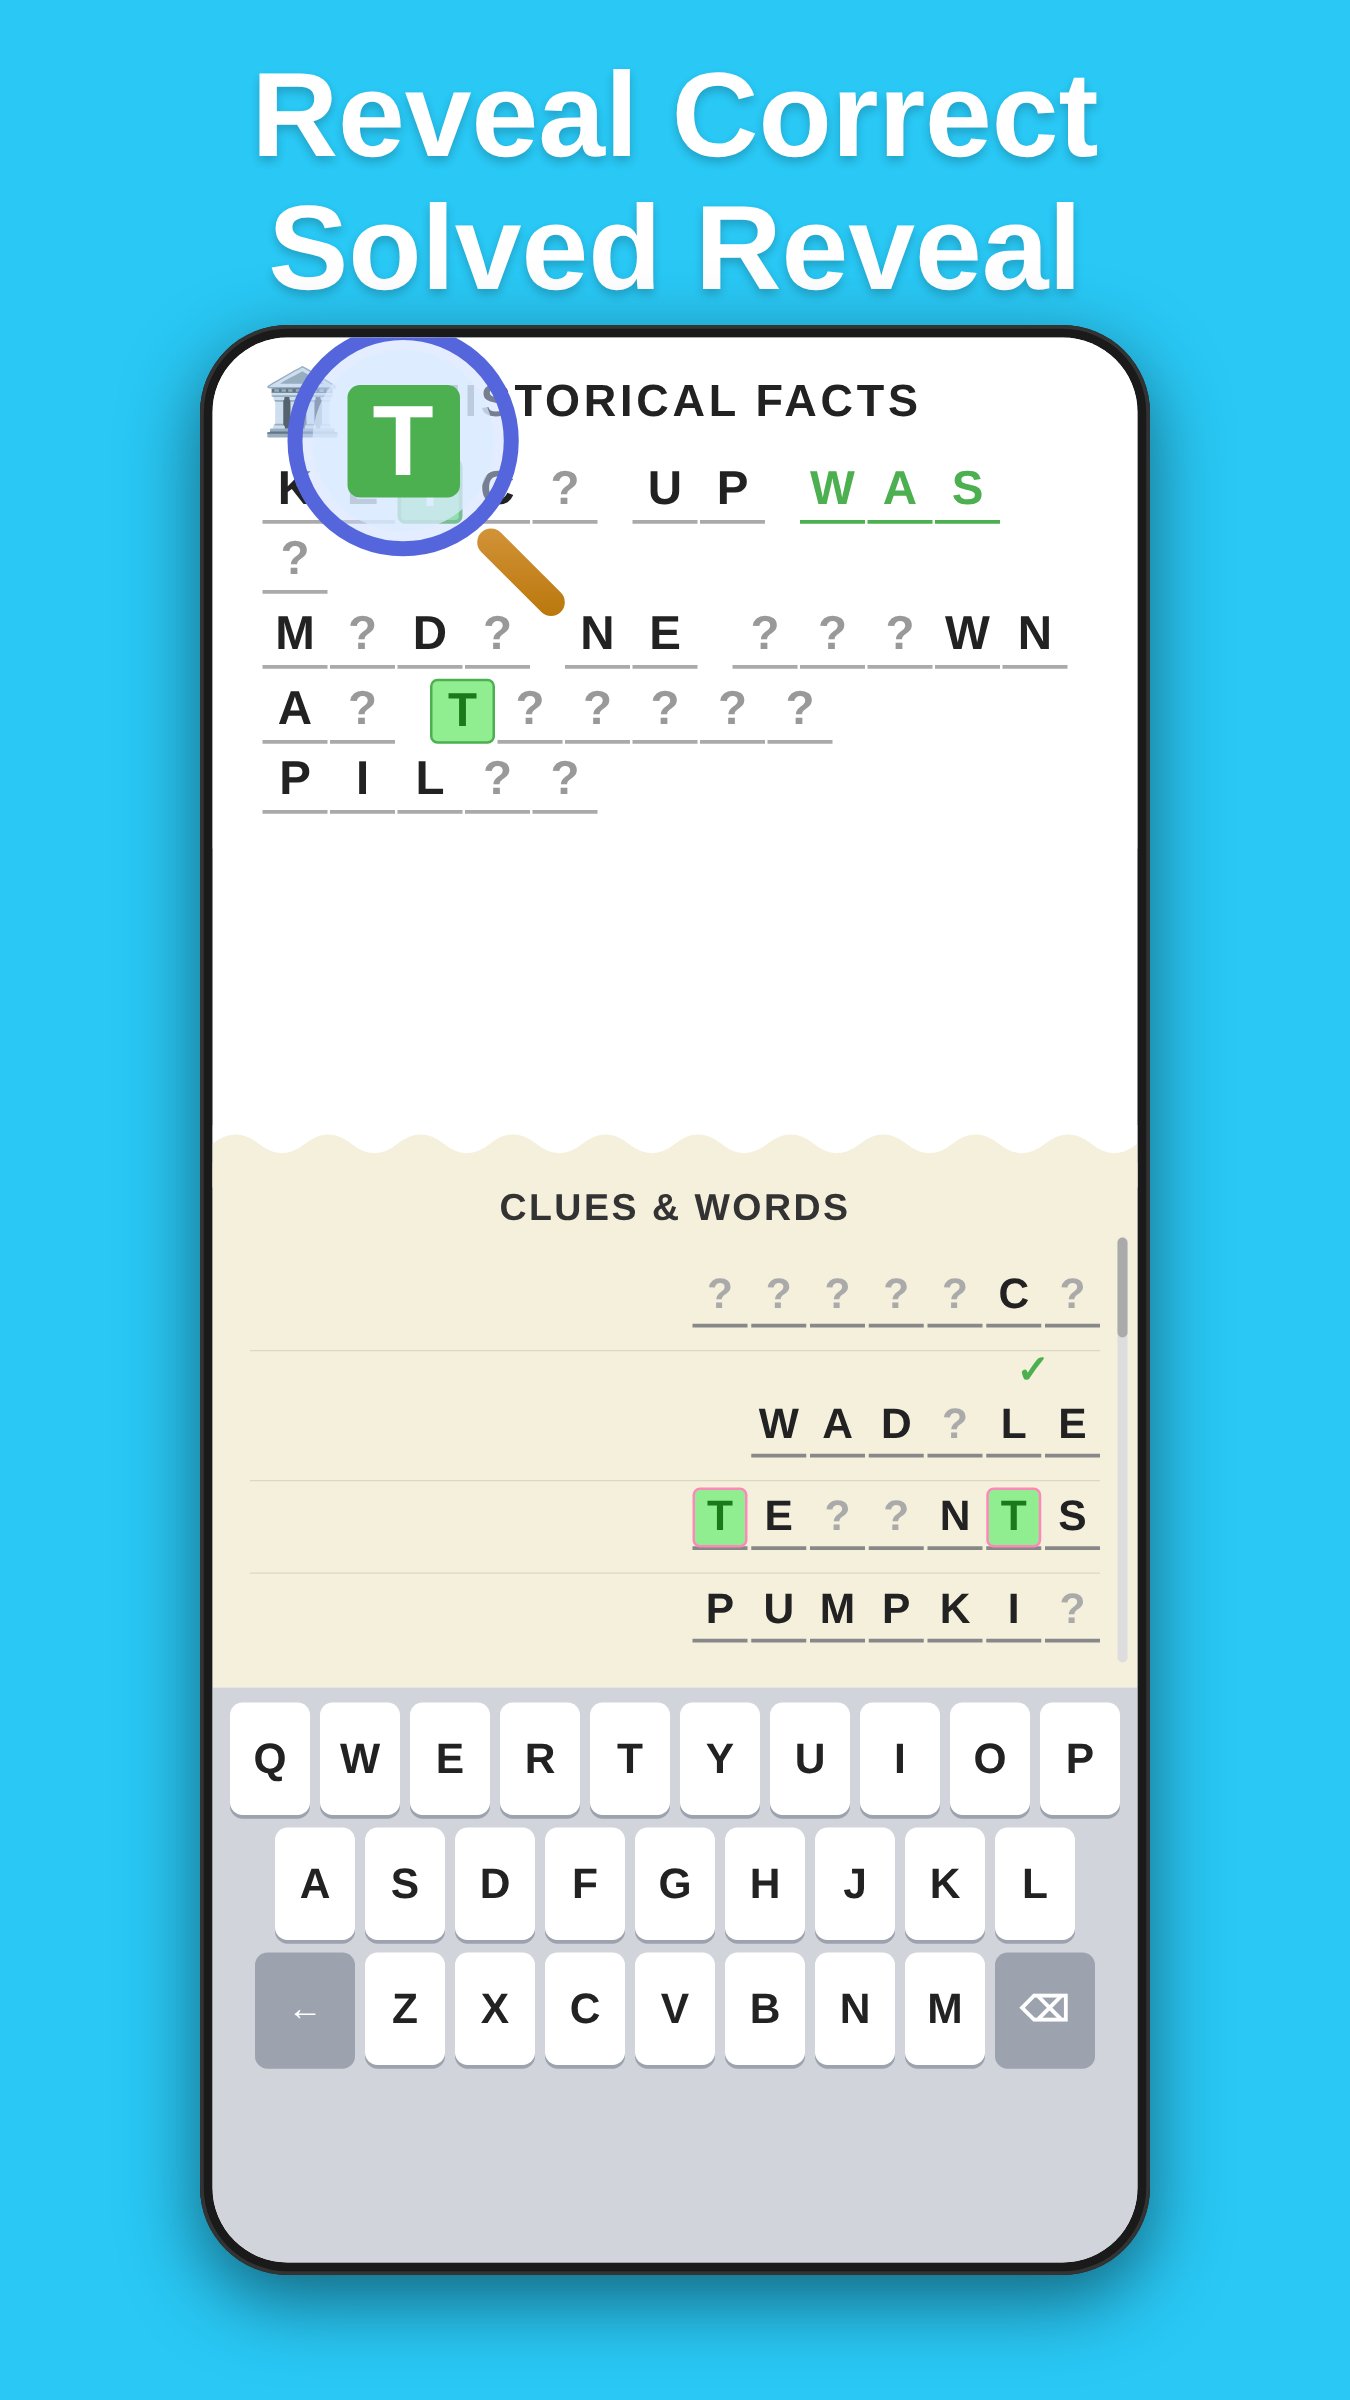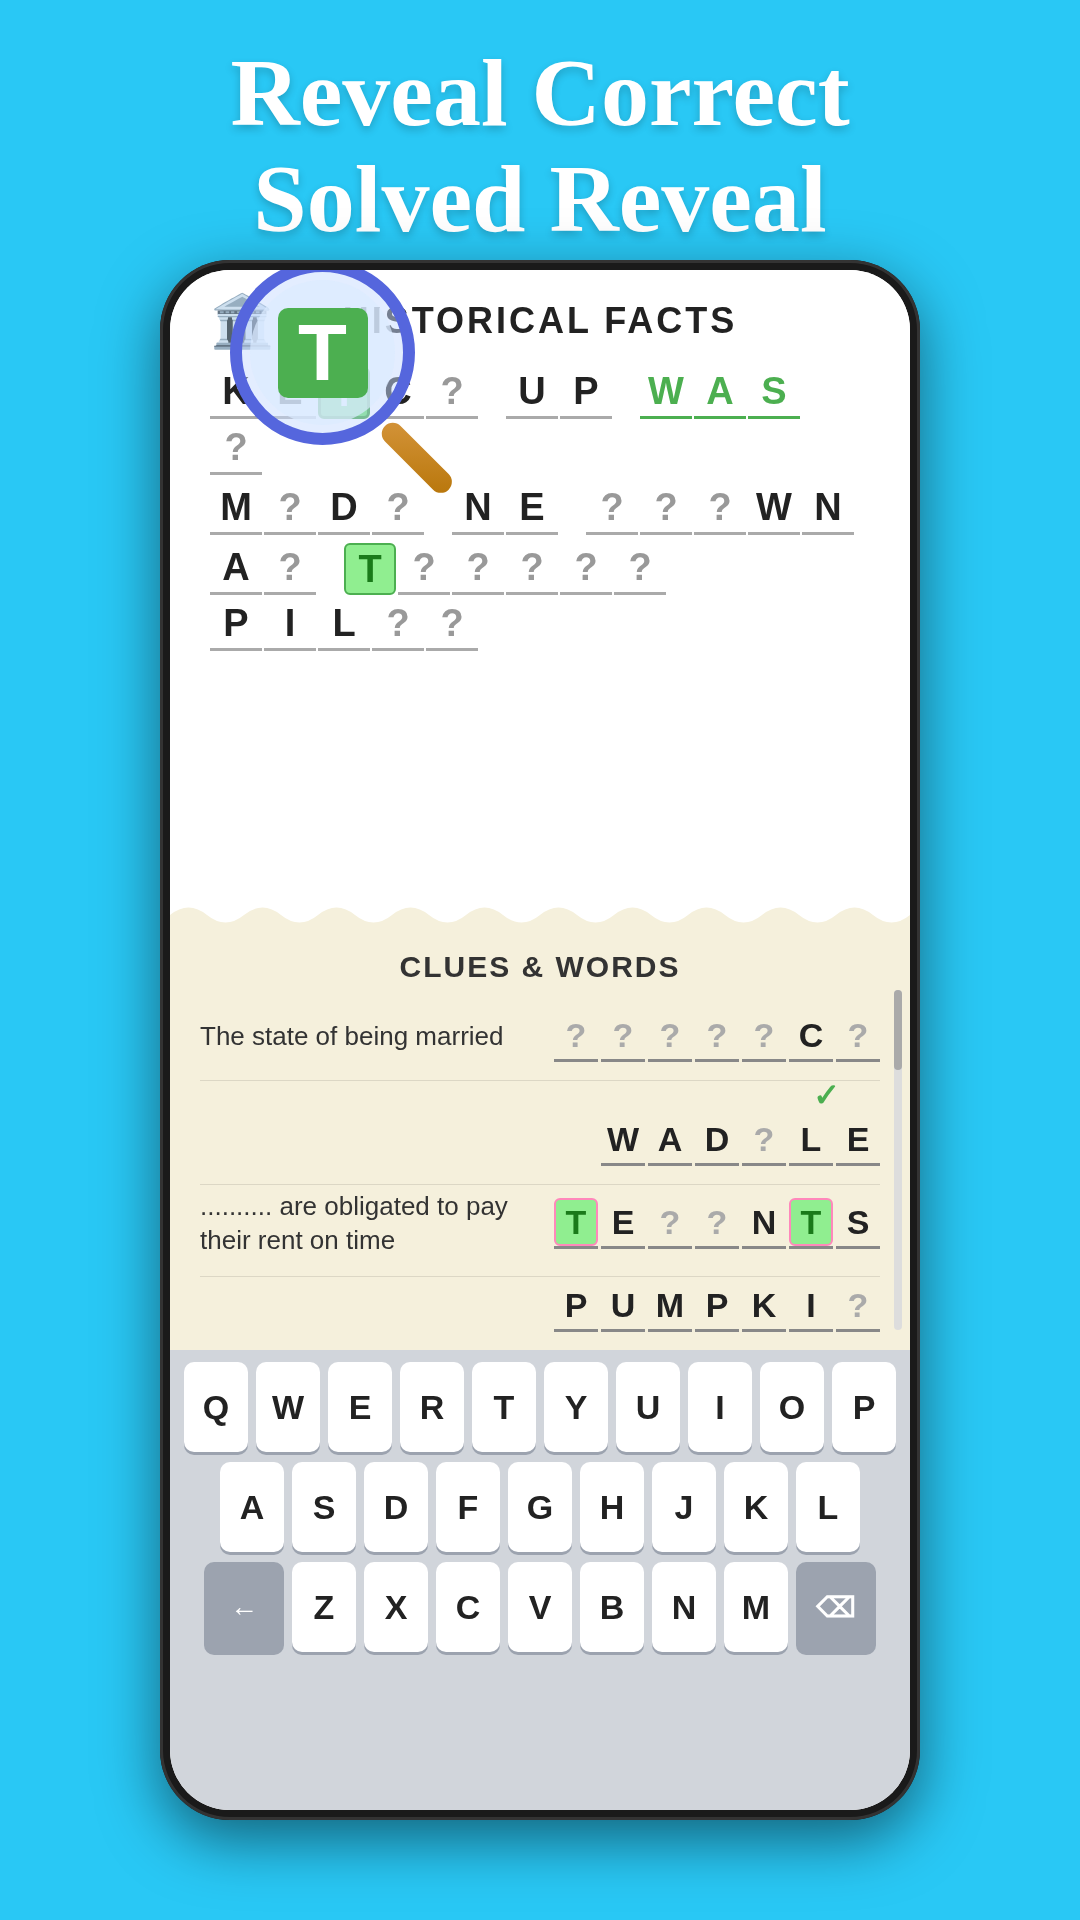--- a/index.html
+++ b/index.html
@@ -15,21 +15,20 @@
 
     
     .header-text {
       text-align: center;
       padding: 40px 60px 30px;
       color: white;
       font-size: 96px;
       font-weight: 900;
       line-height: 1.1;
       text-shadow: 0 4px 8px rgba(0,0,0,0.2);
-      font-family: Liberation Serif, serif;
     }
 
     
     .phone-frame {
       position: absolute;
       top: 260px;
       left: 50%;
       transform: translateX(-50%);
       width: 760px;
       height: 1560px;
@@ -491,21 +490,20 @@
       <svg width="100%" height="50" viewBox="0 0 740 50" preserveAspectRatio="none">
         <path d="M0,15 Q18.5,0 37,15 Q55.5,30 74,15 Q92.5,0 111,15 Q129.5,30 148,15 Q166.5,0 185,15 Q203.5,30 222,15 Q240.5,0 259,15 Q277.5,30 296,15 Q314.5,0 333,15 Q351.5,30 370,15 Q388.5,0 407,15 Q425.5,30 444,15 Q462.5,0 481,15 Q499.5,30 518,15 Q536.5,0 555,15 Q573.5,30 592,15 Q610.5,0 629,15 Q647.5,30 666,15 Q684.5,0 703,15 Q721.5,30 740,15 L740,50 L0,50 Z" fill="#F5F0DC"></path>
       </svg>
     </div>
 
     <div class="clues-area">
 
       <div class="clues-title">CLUES &amp; WORDS</div>
 
       <div class="clue-row">
-        <div class="clue-text">The state of being married</div>
         <div class="clue-answer">
           <div class="answer-cell gray-q">?</div>
           <div class="answer-cell gray-q">?</div>
           <div class="answer-cell gray-q">?</div>
           <div class="answer-cell gray-q">?</div>
           <div class="answer-cell gray-q">?</div>
           <div class="answer-cell">C</div>
           <div class="answer-cell gray-q">?</div>
         </div>
         <div class="scroll-bar">
@@ -526,21 +524,20 @@
           <div class="answer-cell">D</div>
           <div class="answer-cell gray-q">?</div>
           <div class="answer-cell">L</div>
           <div class="answer-cell">E</div>
         </div>
       </div>
 
       <div class="clue-row-separator"></div>
 
       <div class="clue-row">
-        <div class="clue-text">.......... are obligated to pay their rent on time</div>
         <div class="clue-answer">
           <div class="answer-cell" style="position:relative;">
             <span style="background:#90EE90;color:#1a7a1a;border-radius:6px;border:2px solid #FF88BB;padding:4px 6px;display:flex;align-items:center;justify-content:center;width:44px;height:48px;font-weight:900;font-size:34px;">T</span>
           </div>
           <div class="answer-cell">E</div>
           <div class="answer-cell gray-q">?</div>
           <div class="answer-cell gray-q">?</div>
           <div class="answer-cell">N</div>
           <div class="answer-cell" style="position:relative;">
             <span style="background:#90EE90;color:#1a7a1a;border-radius:6px;border:2px solid #FF88BB;padding:4px 6px;display:flex;align-items:center;justify-content:center;width:44px;height:48px;font-weight:900;font-size:34px;">T</span>

